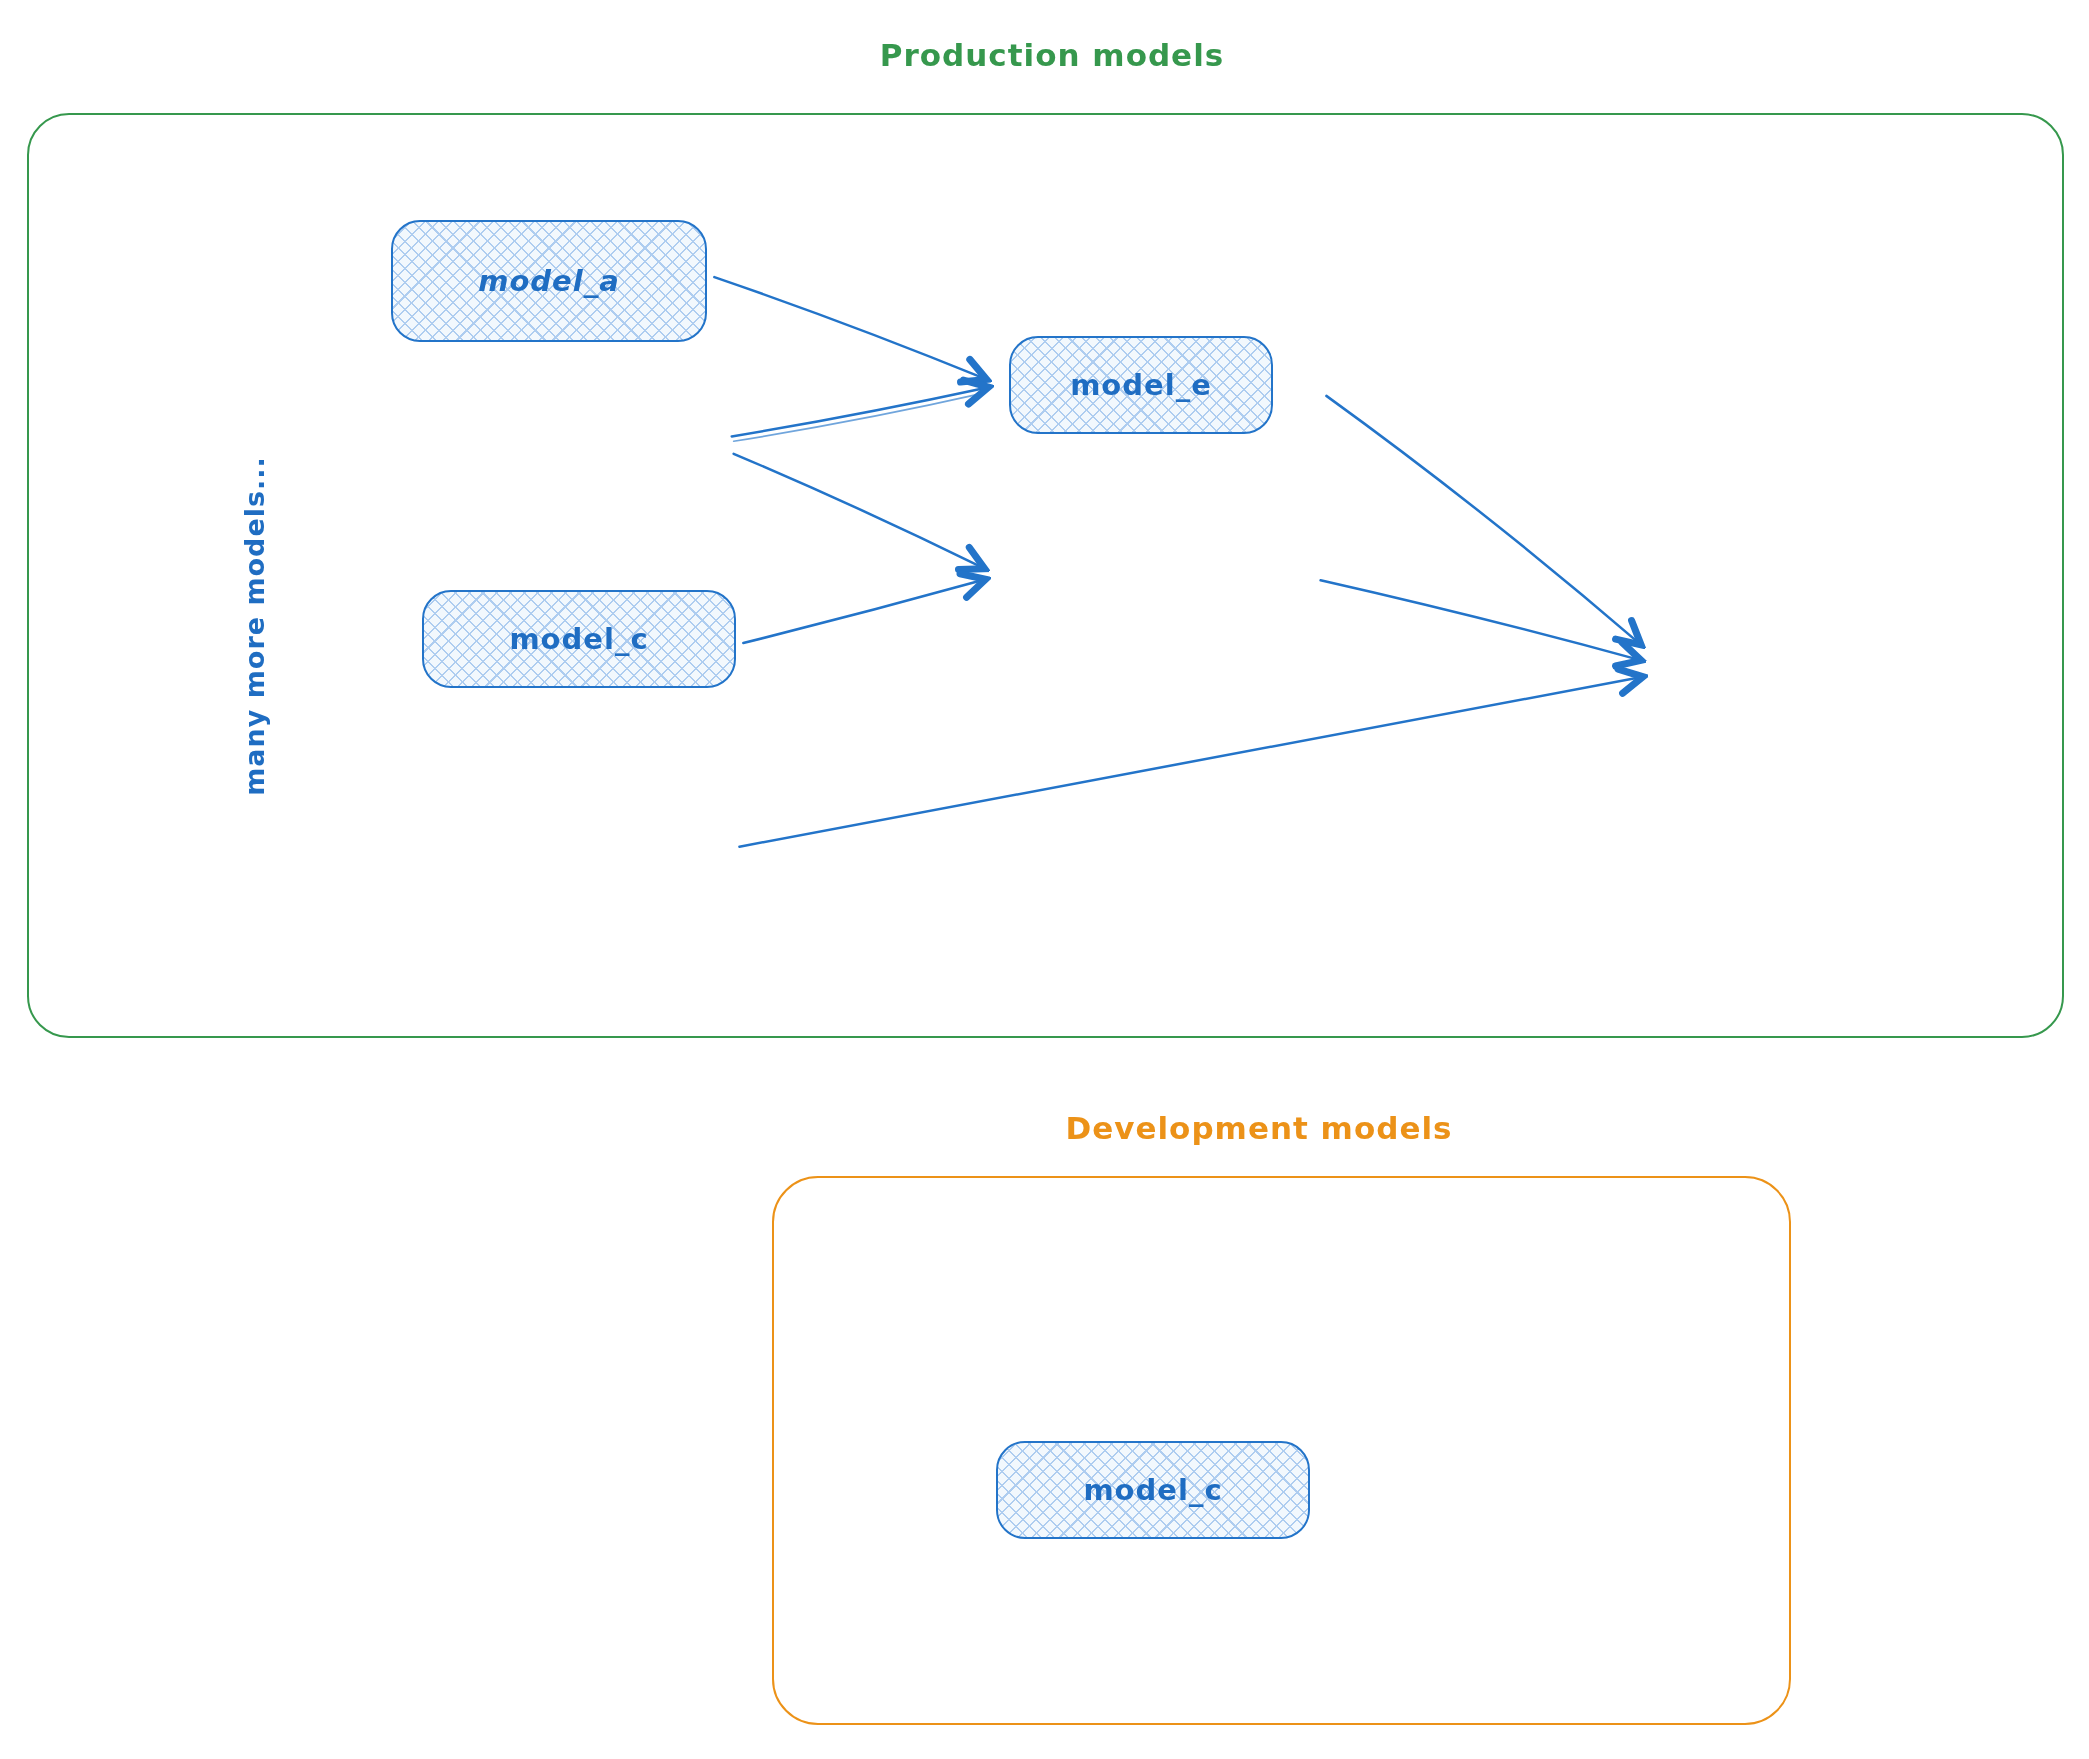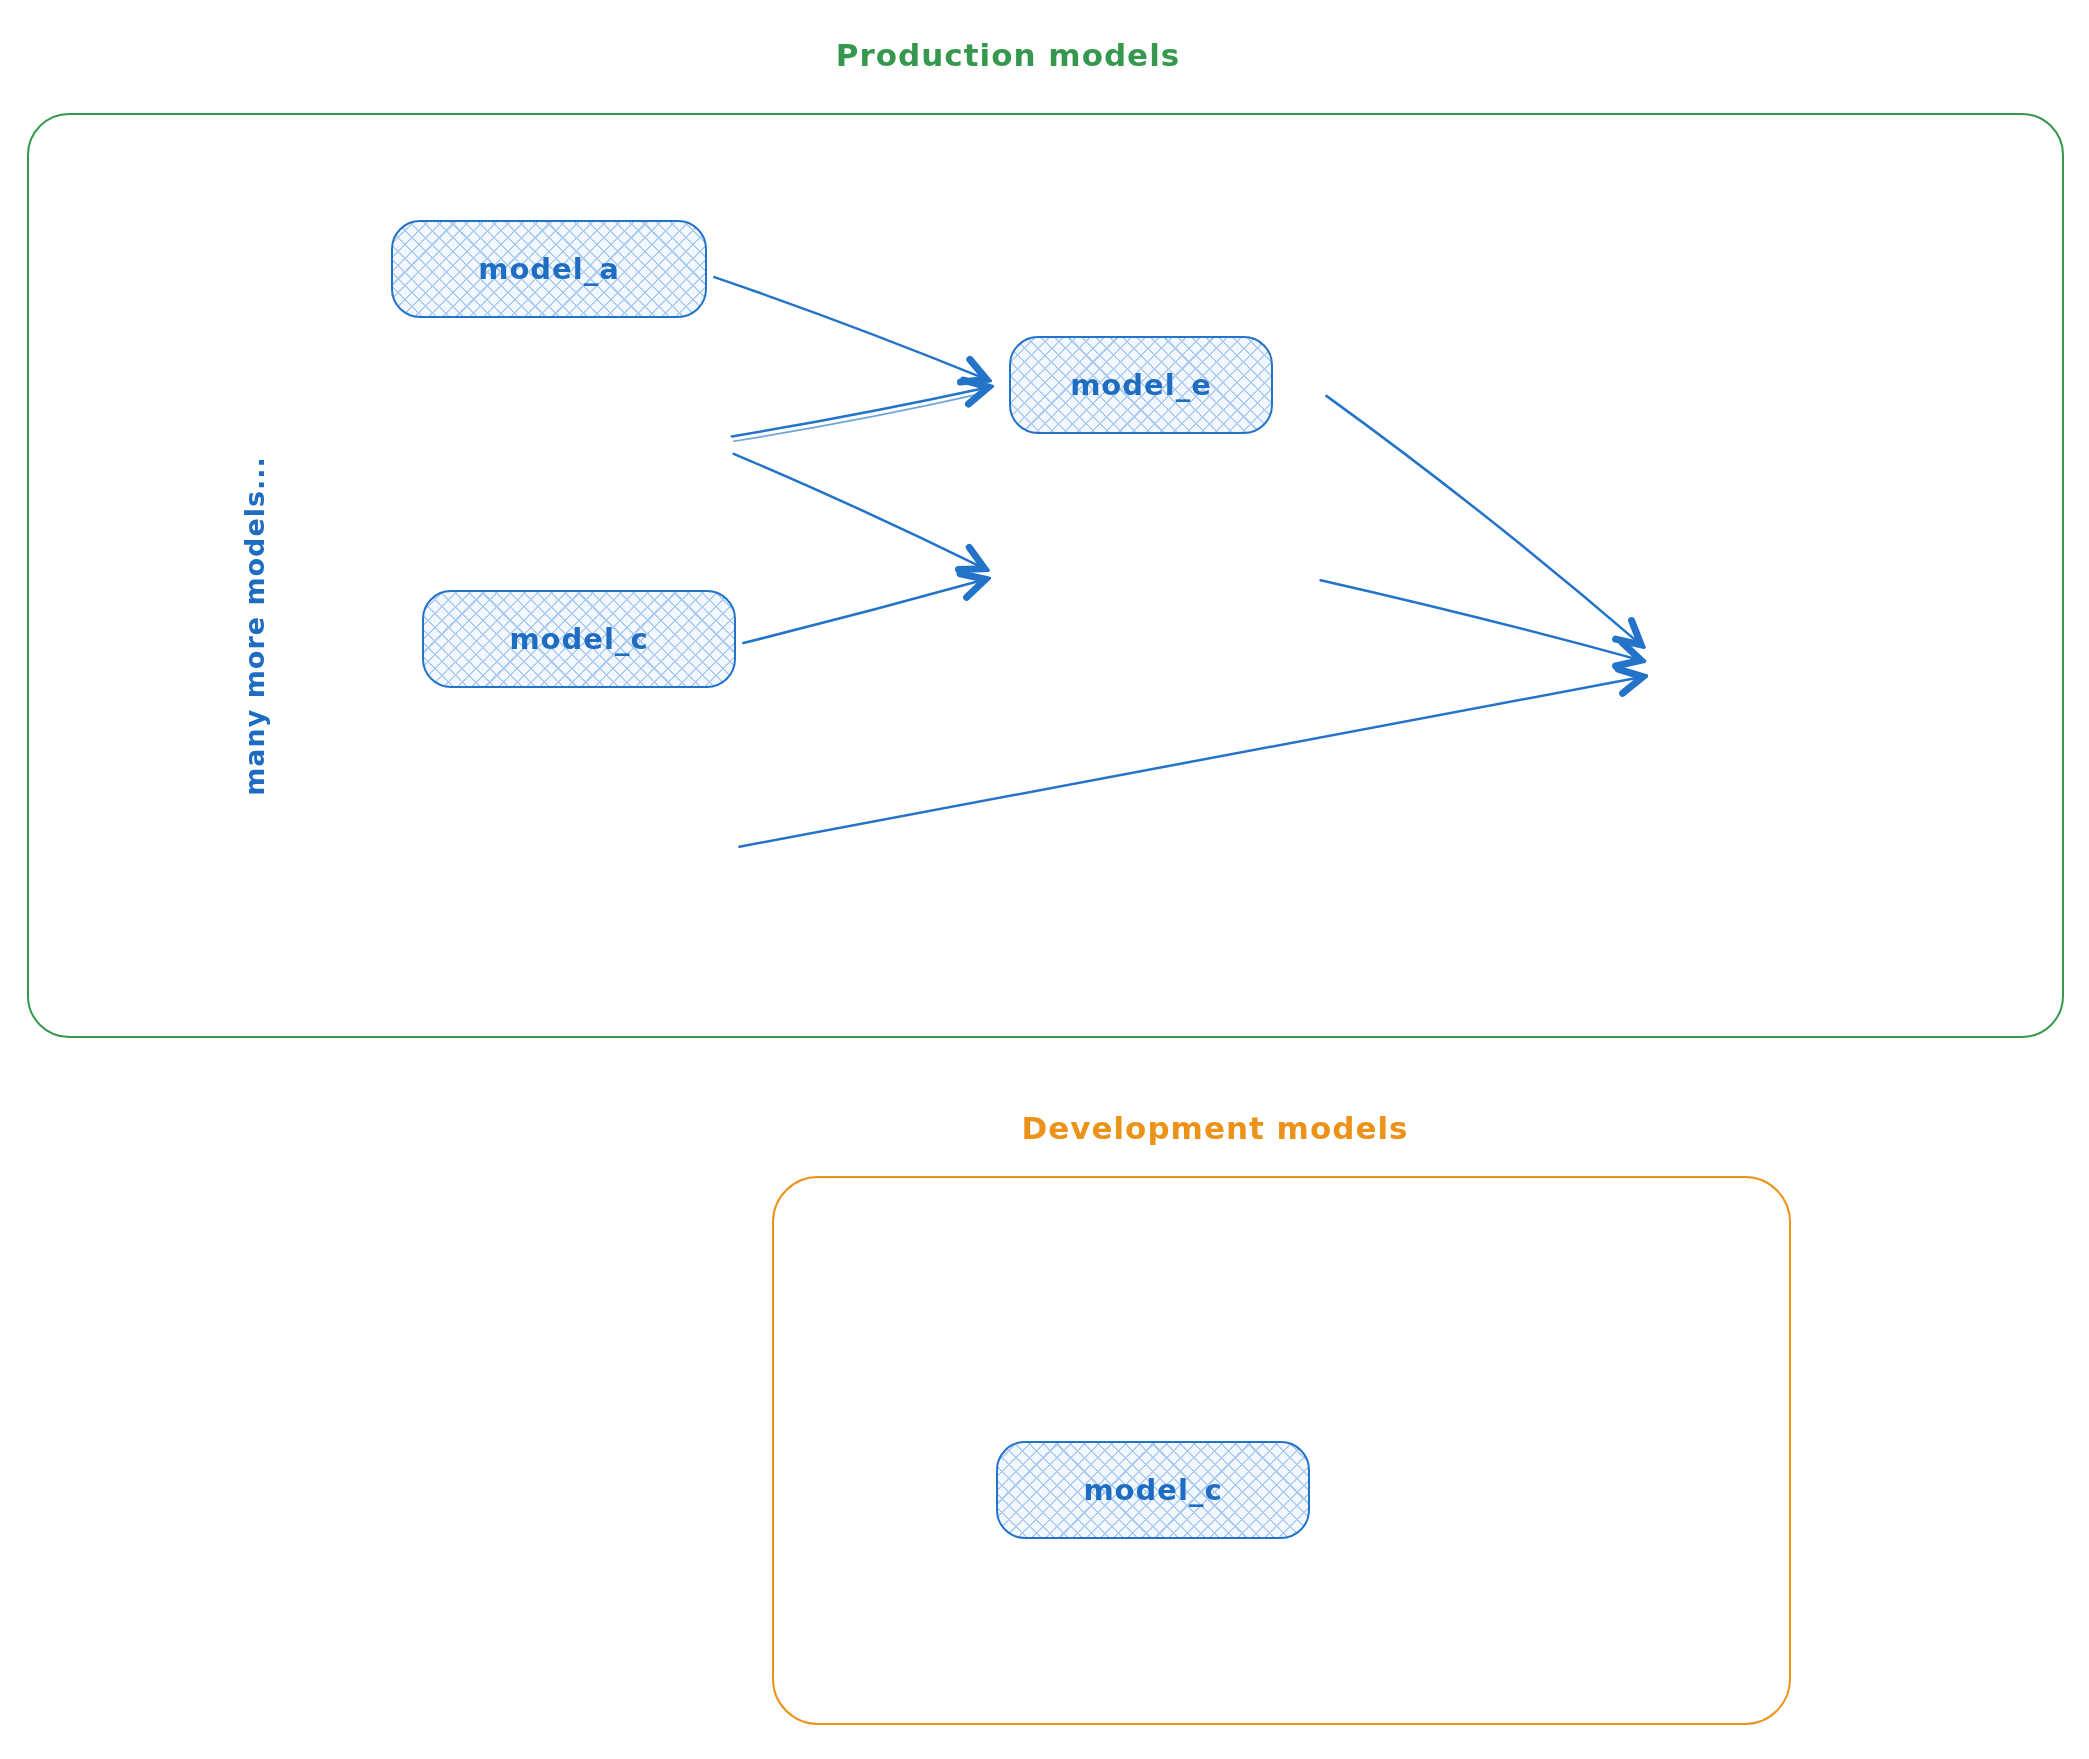--- a/index.html
+++ b/index.html
@@ -24,21 +24,21 @@
   .prod-box{
     left:27px;top:113px;width:2037px;height:925px;
     border-color:var(--production-accent);border-radius:42px;
   }
   .dev-box{
     left:772px;top:1176px;width:1019px;height:549px;
     border-color:var(--development-accent);border-radius:46px;
   }
   .group-title{
     position:absolute;transform:translateX(-50%);
-    font-size:31px;font-weight:600;letter-spacing:1px;white-space:nowrap;
+    font-size:31px;font-weight:600;letter-spacing:1px;white-space:nowrap;margin-left:44px;
   }
   .prod-title{left:1008px;top:37px;color:var(--production-accent);}
   .dev-title{left:1215px;top:1110px;color:var(--development-accent);}
 
   .vertical-note{
     position:absolute;left:254px;top:626px;
     transform:translate(-50%,-50%) rotate(-90deg);
     white-space:nowrap;color:var(--label-text);
     font-size:27px;font-weight:600;letter-spacing:1px;
   }
@@ -48,21 +48,21 @@
     border:2.9px solid var(--node-stroke);
     border-radius:29px;
     display:flex;align-items:center;justify-content:center;
     color:var(--label-text);
     font-size:29px;font-weight:600;letter-spacing:1px;
     background:
       repeating-linear-gradient(45deg,  var(--hatch) 0 1.5px, transparent 1.5px 9.7px),
       repeating-linear-gradient(-45deg, var(--hatch) 0 1.5px, transparent 1.5px 9.7px),
       var(--node-fill);
   }
-  .node-a{left:391px;top:220px;width:316px;height:98px;}
+  .node-a{left:391px;top:220px;width:316px;height:122px;font-style:italic;}
   .node-b{left:410px;top:396px;width:312px;height:98px;}
   .node-c{left:422px;top:590px;width:314px;height:98px;}
   .node-d{left:415px;top:794px;width:316px;height:98px;}
   .node-e{left:1009px;top:336px;width:264px;height:98px;}
   .node-f{left:1004px;top:526px;width:312px;height:98px;}
   .node-g{left:1637px;top:611px;width:312px;height:98px;}
   .node-dev-c{left:996px;top:1441px;width:314px;height:98px;}
 
   svg.arrows{position:absolute;left:0;top:0;width:2089px;height:1759px;pointer-events:none;}
   svg.arrows path{fill:none;stroke:#2374c9;stroke-width:2.6;stroke-linecap:round;}

